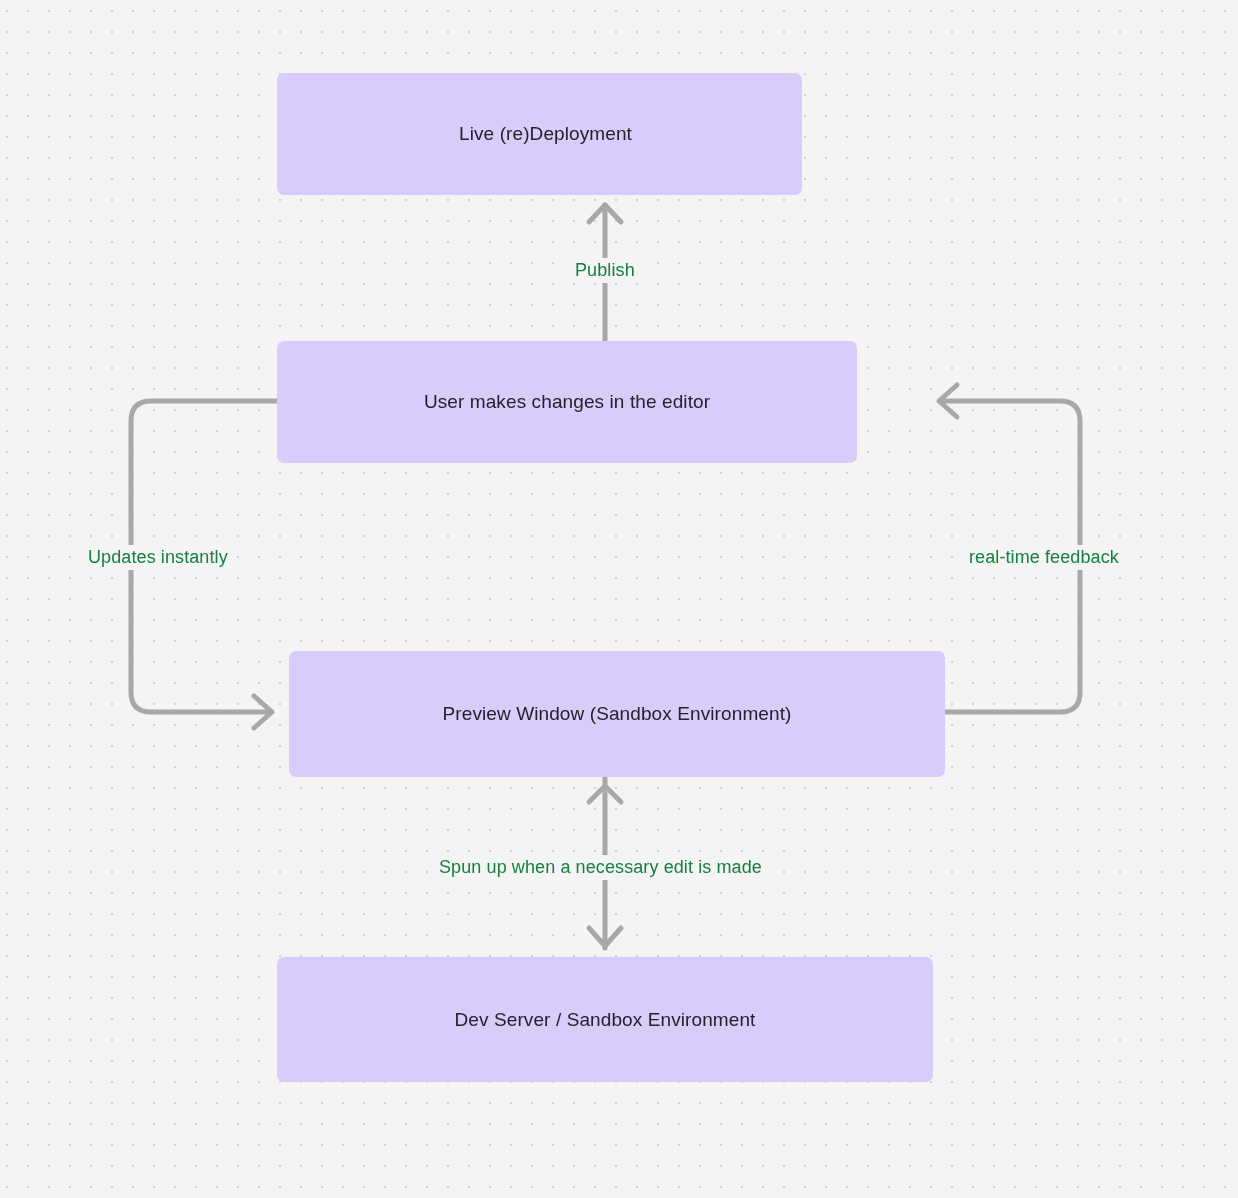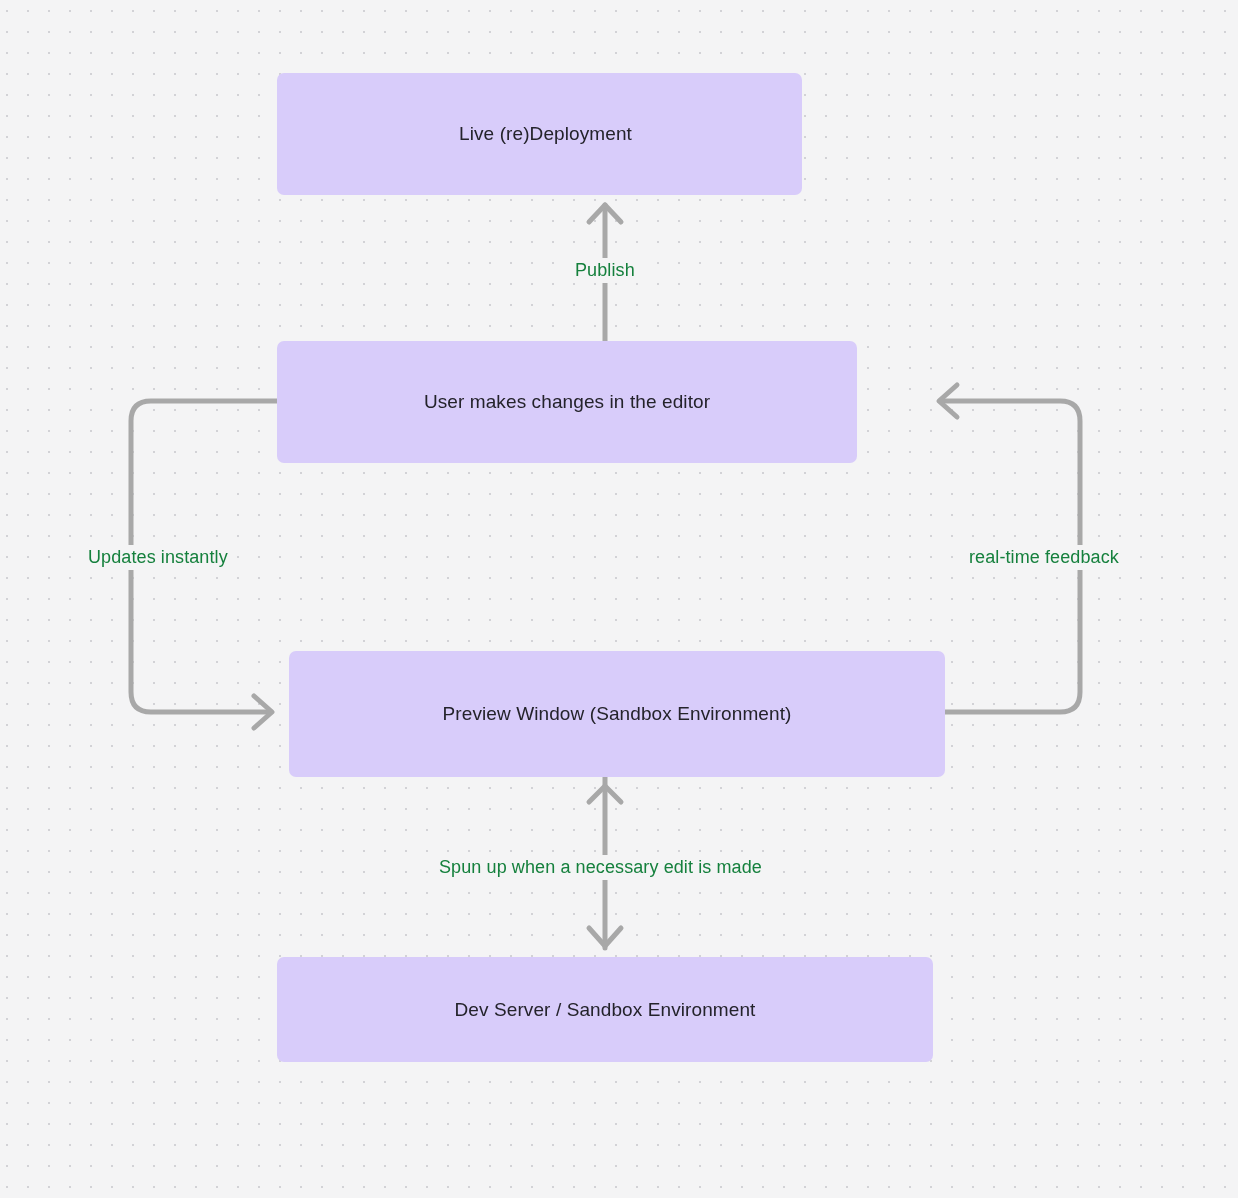--- a/index.html
+++ b/index.html
@@ -84,21 +84,21 @@
   </div>
 
   <div class="node" style="left:277px; top:341px; width:580px; height:122px;">
     <span>User makes changes in the editor</span>
   </div>
 
   <div class="node" style="left:277px; top:651px; width:656px; height:126px;margin-left:12px;">
     <span>Preview Window (Sandbox Environment)</span>
   </div>
 
-  <div class="node" style="left:277px; top:957px; width:656px; height:105px;">
+  <div class="node" style="left:277px; top:957px; width:656px; height:125px;">
     <span>Dev Server / Sandbox Environment</span>
   </div>
 
   <div class="edge-label" style="left:568px; top:258px;">Publish</div>
 
   <div class="edge-label" style="left:44px; top:545px;margin-left:37px;">Updates instantly</div>
 
   <div class="edge-label" style="left:962px; top:545px;">real-time feedback</div>
 
   <div class="edge-label" style="left:412px; top:855px;margin-left:20px;">Spun up when a necessary edit is made</div>

